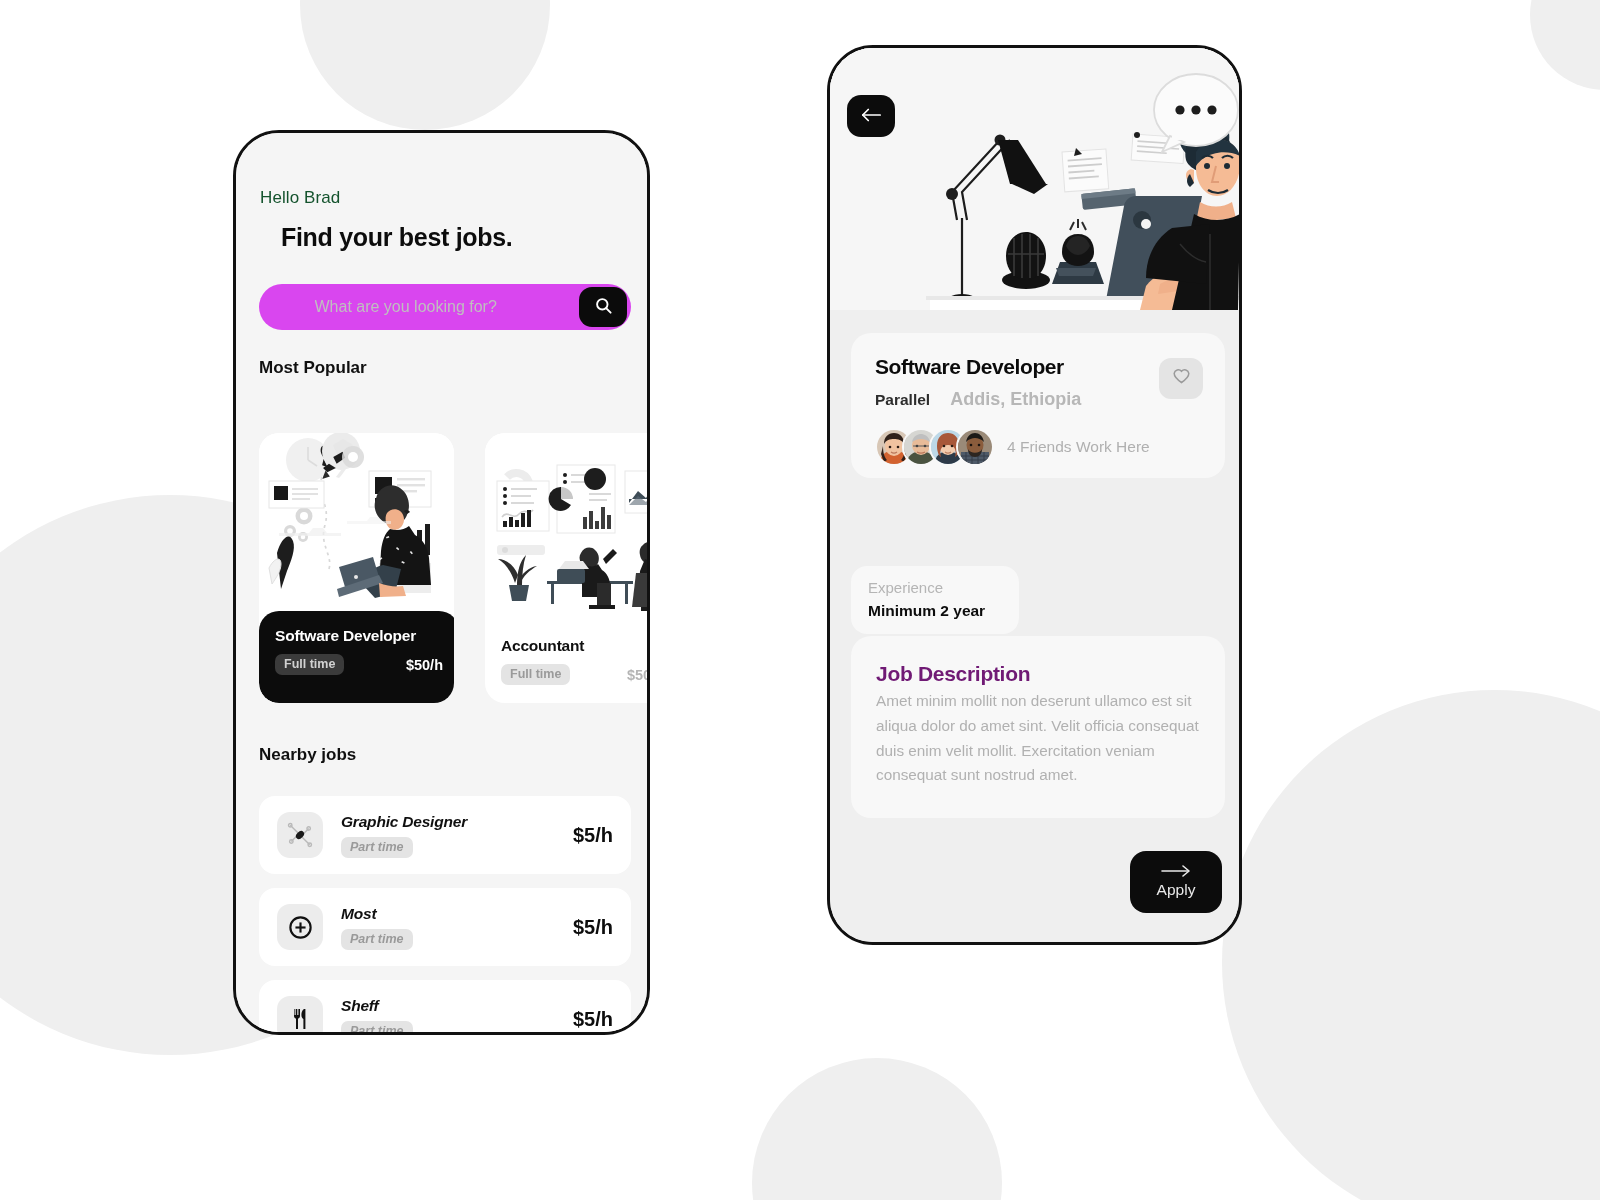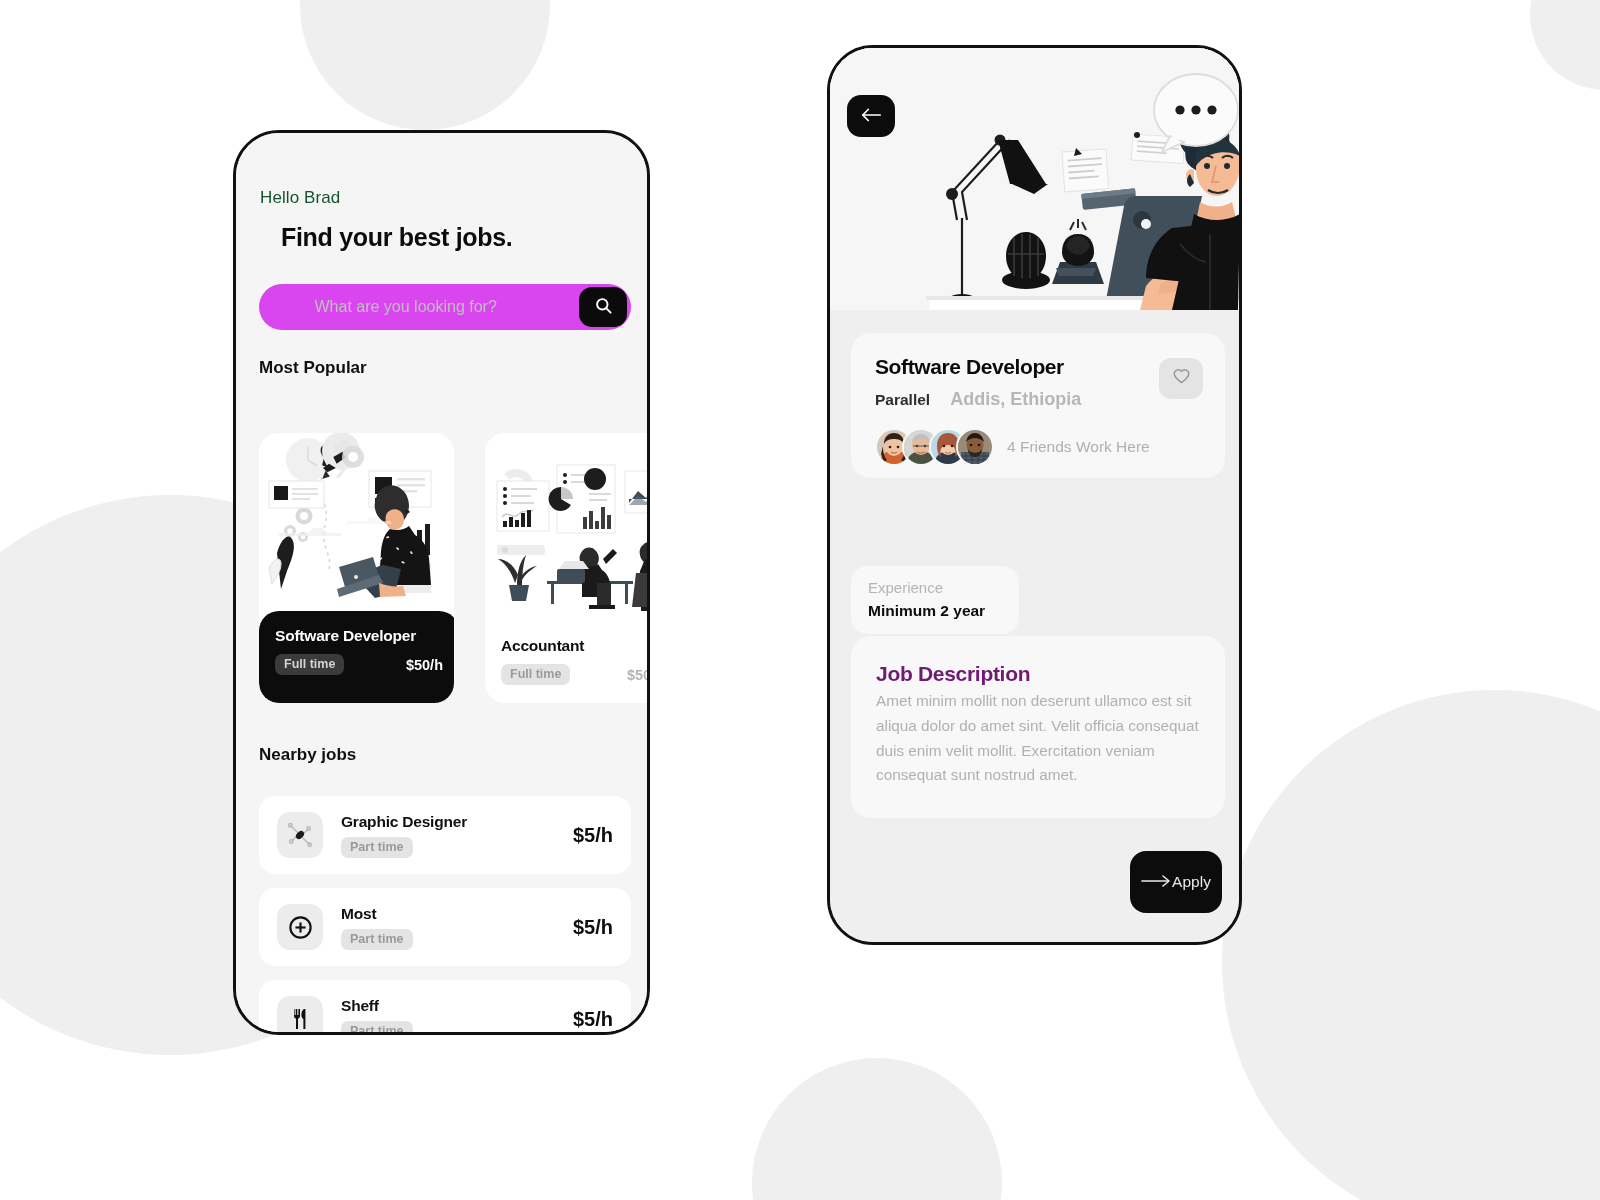--- a/index.html
+++ b/index.html
@@ -94,21 +94,21 @@
   .near-list { position: absolute; left: 23px; top: 663px; width: 372px; }
   .near-row {
     position: relative; width: 372px; height: 78px;
     background: #ffffff; border-radius: 16px; margin-bottom: 14px;
     display: flex; align-items: center; padding: 0 18px;
   }
   .row-ico {
     width: 46px; height: 46px; border-radius: 13px; background: #ececec;
     display: flex; align-items: center; justify-content: center; flex: none;
   }
-  .row-mid { margin-left: 18px; flex: 1; }
+  .row-mid { margin-left: 18px; flex: 1; font-style: italic; }
   .row-name { font-size: 15.5px; font-weight: 700; color: #101010; letter-spacing: -.2px; }
   .row-chip { margin-top: 6px; }
   .row-rate { font-size: 20px; font-weight: 700; color: #0d0d0d; }
 
   
   .r-screen { position: absolute; inset: 0; background: #efefef; }
   .hero {
     position: absolute; left: 0; top: 0; width: 409px; height: 262px;
     background: #f6f6f6; overflow: hidden;
   }
@@ -143,21 +143,21 @@
   .chip-value { margin-top: 6px; font-size: 15.5px; font-weight: 700; color: #0c0c0c; }
 
   .desc-card { top: 588px; padding: 26px 25px 30px; }
   .desc-title { font-size: 21px; font-weight: 700; color: #701a75; letter-spacing: -.3px; }
   .desc-body { margin-top: 3px; font-size: 15.3px; line-height: 1.62; color: #b1b1b1; font-weight: 400; }
 
   .apply-btn {
     position: absolute; left: 300px; top: 803px;
     width: 92px; height: 62px; border-radius: 16px;
     background: #0c0c0c; border: 0; cursor: pointer;
-    display: flex; flex-direction: row; align-items: center; justify-content: center; gap: 1px;
+    display: flex; flex-direction: column; align-items: center; justify-content: center; gap: 1px;
   }
   .apply-label { font-size: 15.5px; color: #e9e9e9; font-weight: 400; }
 </style>
 </head>
 <body>
 
 <div id="stage">
 
   <div class="bg-circle bgc-tr"></div>
   <div class="bg-circle bgc-top"></div>

